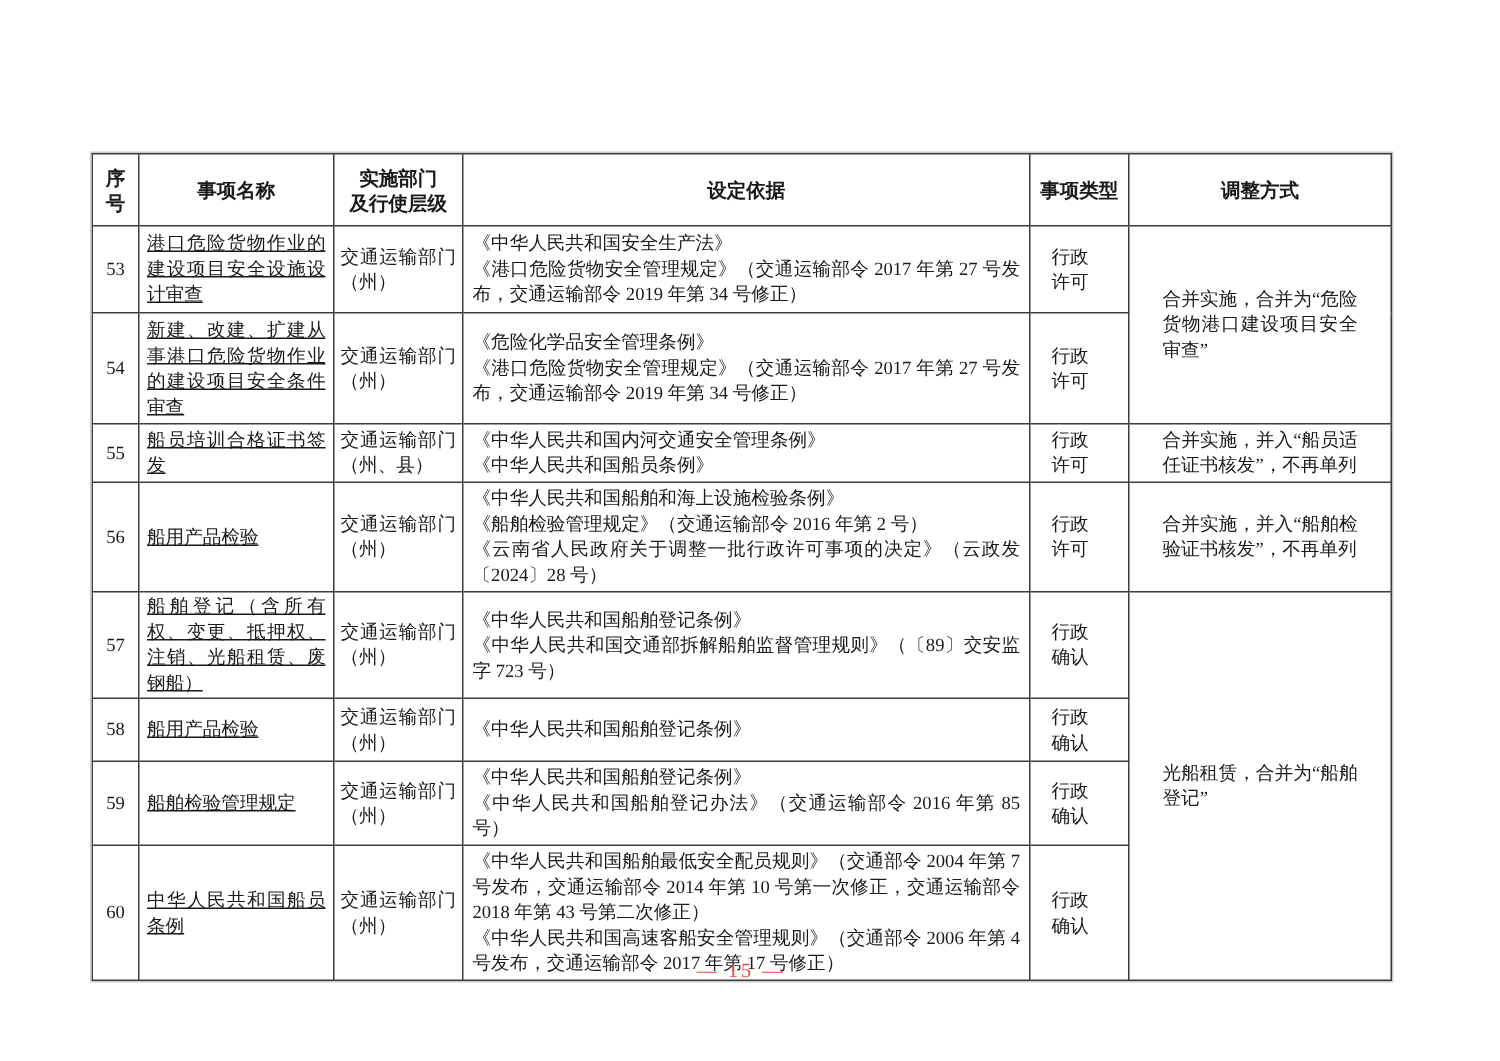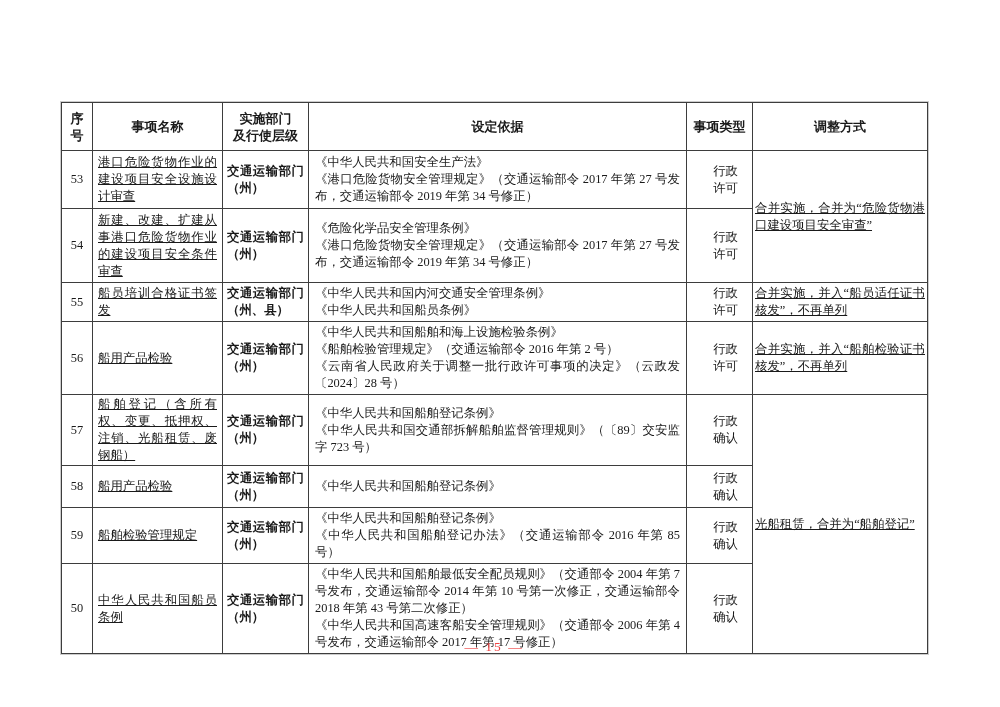--- a/index.html
+++ b/index.html
@@ -33,24 +33,24 @@
   table.items thead th {
     font-weight: bold;
     font-size: 13px;
     text-align: center;
     white-space: pre-line;
     height: 48px;
     padding: 2px 2px;
   }
   td.c-no   { text-align: center; padding: 1px 2px; }
   td.c-name { text-align: justify; padding: 1px 5px; text-decoration: underline; }
-  td.c-dept { text-align: justify; padding: 1px 4px; font-weight: bold; }
+  td.c-dept { text-align: justify; padding: 1px 4px; }
   td.c-basis{ text-align: justify; padding: 2px 6px; }
-  td.c-type { text-align: right; padding: 1px 14px; }
-  td.c-adjust{ text-align: justify; padding: 2px 2px; text-decoration: underline; }
+  td.c-type { text-align: left; padding: 1px 14px; }
+  td.c-adjust{ text-align: justify; padding: 2px 22px; }
   .basis-line { text-align: justify; }
   .footer {
     position: absolute;
     left: 61px; top: 639px; width: 866px;
     text-align: center;
     font-size: 13.5px;
     letter-spacing: 2px;
     color: #ef4444;
   }
 </style>
@@ -149,21 +149,21 @@
           <td class="c-no">59</td>
           <td class="c-name">船舶检验管理规定</td>
           <td class="c-dept">交通运输部门（州）</td>
           <td class="c-basis">
             <div class="basis-line">《中华人民共和国船舶登记条例》</div>
             <div class="basis-line">《中华人民共和国船舶登记办法》（交通运输部令 2016 年第 85 号）</div>
           </td>
           <td class="c-type">行政确认</td>
         </tr>
         <tr style="height: 87px;">
-          <td class="c-no">50</td>
+          <td class="c-no">60</td>
           <td class="c-name">中华人民共和国船员条例</td>
           <td class="c-dept">交通运输部门（州）</td>
           <td class="c-basis">
             <div class="basis-line">《中华人民共和国船舶最低安全配员规则》（交通部令 2004 年第 7 号发布，交通运输部令 2014 年第 10 号第一次修正，交通运输部令 2018 年第 43 号第二次修正）</div>
             <div class="basis-line">《中华人民共和国高速客船安全管理规则》（交通部令 2006 年第 4 号发布，交通运输部令 2017 年第 17 号修正）</div>
           </td>
           <td class="c-type">行政确认</td>
         </tr>
       </tbody>
   </table>

